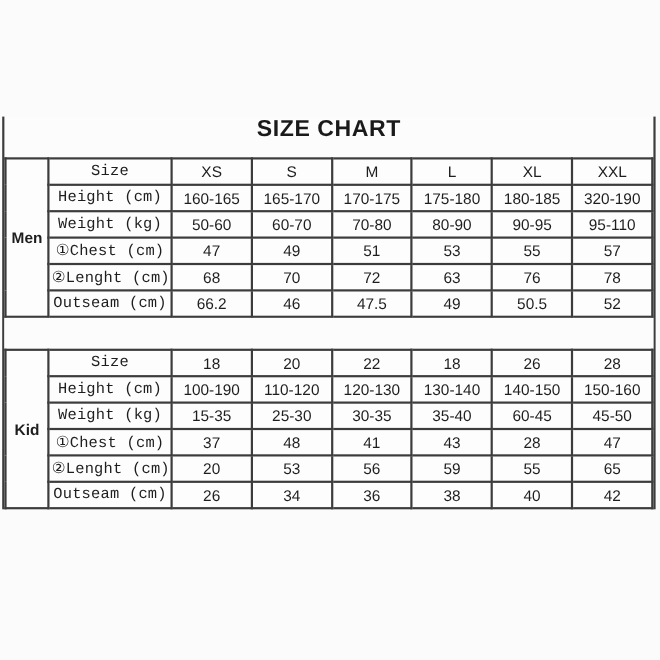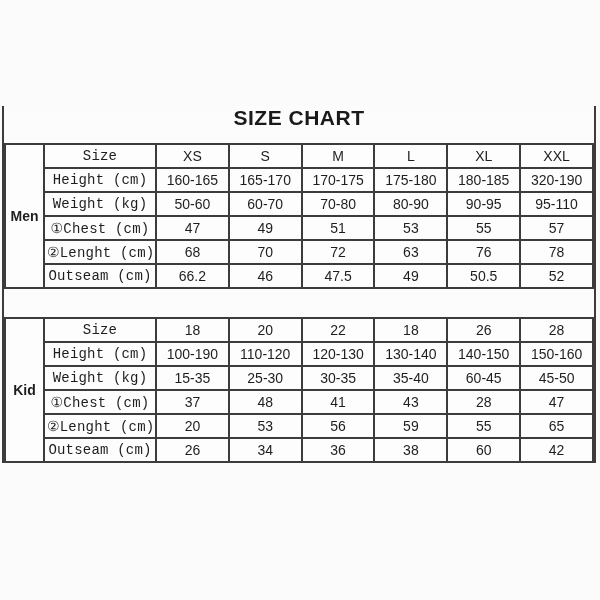--- a/index.html
+++ b/index.html
@@ -195,19 +195,19 @@
             <td class="value-cell">59</td>
             <td class="value-cell">55</td>
             <td class="value-cell">65</td>
           </tr>
           <tr>
             <td class="label-cell">Outseam (cm)</td>
             <td class="value-cell">26</td>
             <td class="value-cell">34</td>
             <td class="value-cell">36</td>
             <td class="value-cell">38</td>
-            <td class="value-cell">60</td>
+            <td class="value-cell">40</td>
             <td class="value-cell">42</td>
           </tr>
         </tbody>
       </table>
   </div>
 </div>
 
 </body></html>

